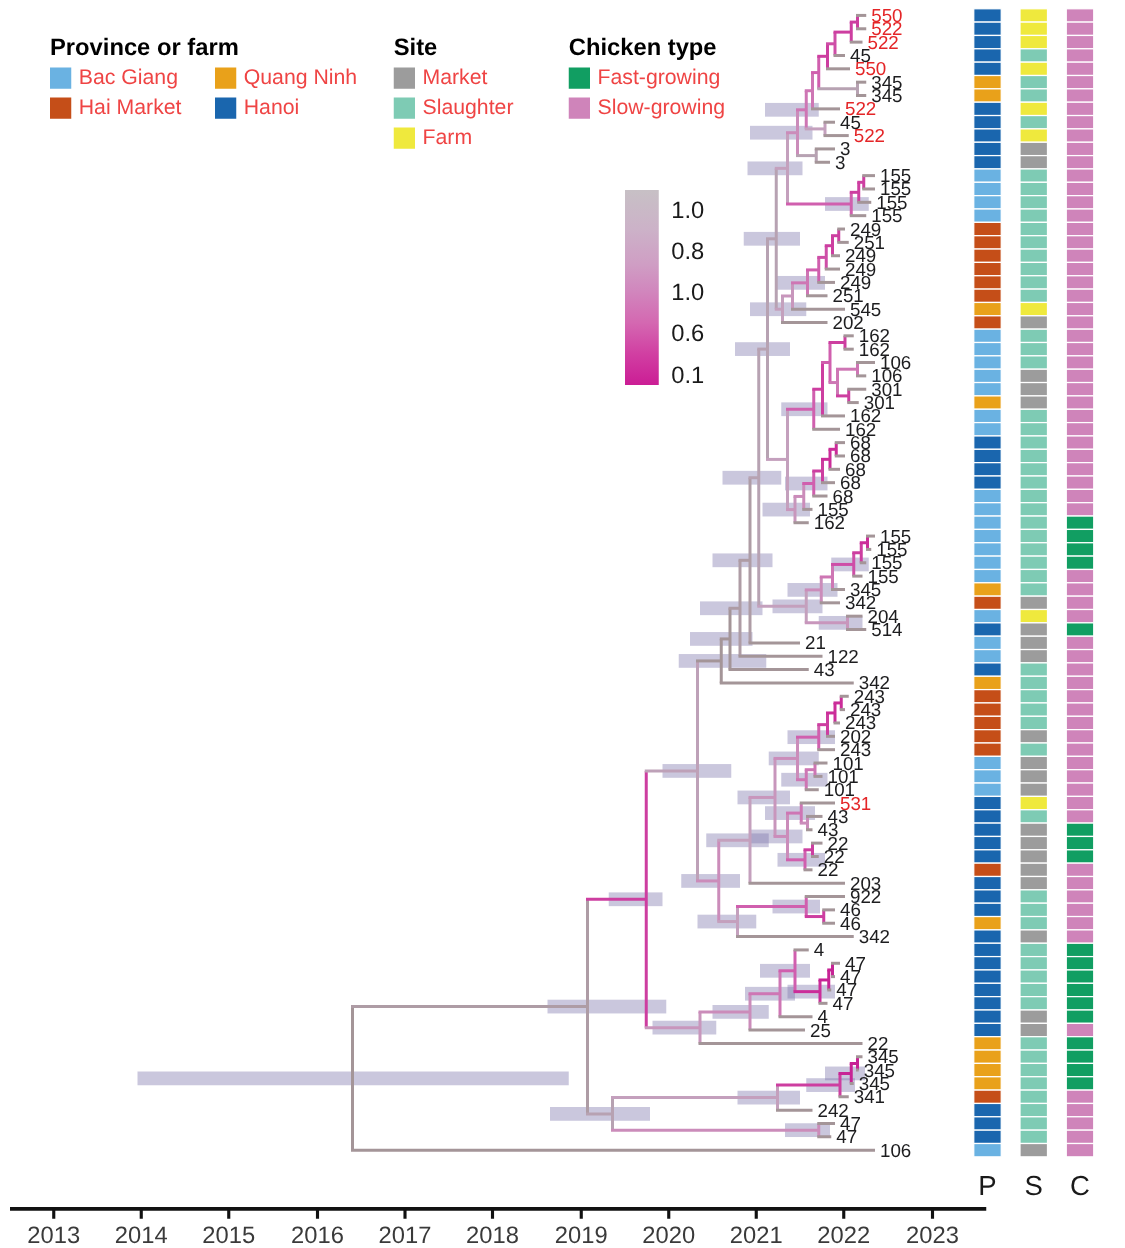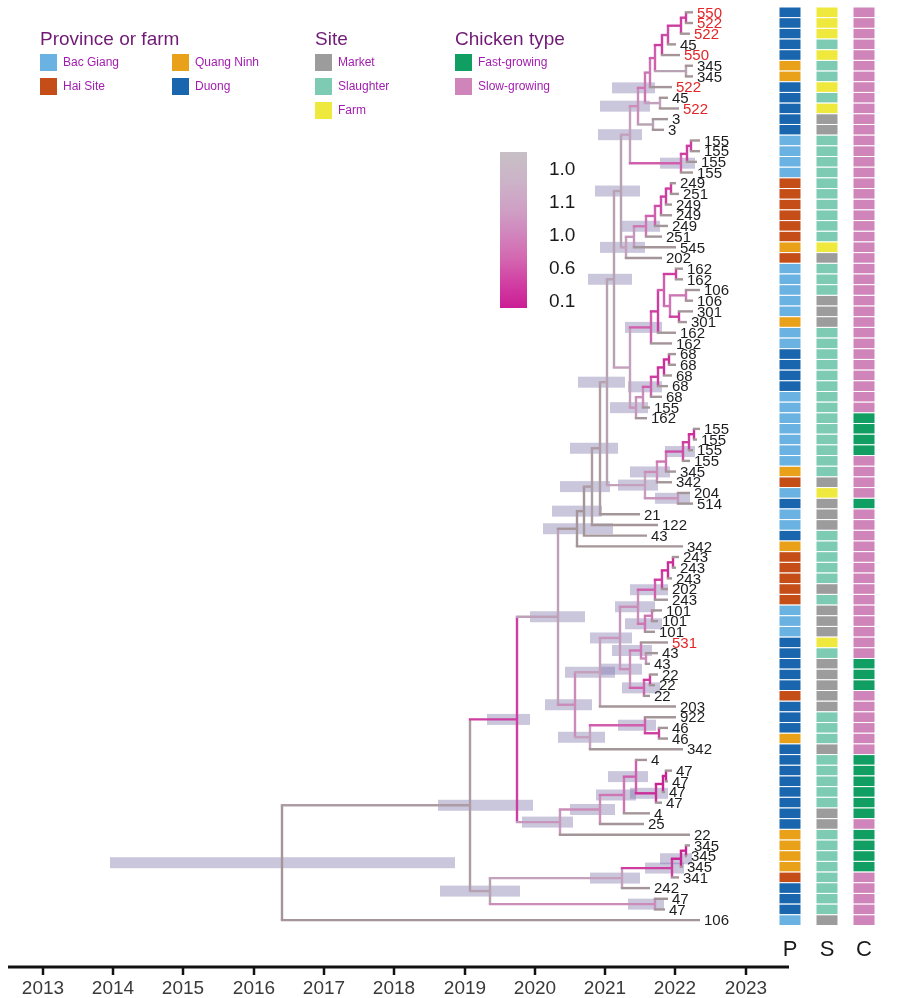--- a/index.html
+++ b/index.html
@@ -1,54 +1,54 @@
 <!DOCTYPE html>
 <html><head>
 <meta charset="utf-8">
 <style>
   html,body{margin:0;padding:0;background:#ffffff;}
   #figure{position:relative;width:900px;height:998px;background:#ffffff;overflow:hidden;
           font-family:"Liberation Sans",sans-serif;color:#1d1d1f;}
   .abs{position:absolute;}
-  .leg-title{font-size:19px;font-weight:400;color:#701a75;}
+  .leg-title{font-size:19px;font-weight:700;color:#000000;}
   .leg-item{display:flex;align-items:center;height:24px;}
   .swatch{width:17px;height:17px;margin-right:6px;flex:0 0 17px;}
-  .leg-label{font-size:12px;color:#a21caf;white-space:nowrap;}
+  .leg-label{font-size:17px;color:#ef4444;white-space:nowrap;}
   #post-grad{width:27px;height:156px;
     background:linear-gradient(to bottom,#c7c0c5 0%,#ccb2c8 20%,#cf9ec4 38%,#d186bd 52%,#d468b1 68%,#d13fa2 84%,#cb1d95 100%);}
-  .post-tick{font-size:19px;color:#1a1a1a;height:33px;display:flex;align-items:center;margin-left:12px;}
+  .post-tick{font-size:19px;color:#1a1a1a;height:33px;display:flex;align-items:center;}
   .strip-label{font-size:22px;color:#1a1a1a;width:30px;text-align:center;}
   svg text{font-family:"Liberation Sans",sans-serif;}
 </style>
 </head>
 <body>
 
 <div id="figure">
 
   <div class="abs" style="left:40px;top:28px;">
     <div class="leg-title">Province or farm</div>
     <div style="display:flex;">
       <div style="width:132px;">
         <div class="leg-item">
           <span class="swatch" style="background: rgb(106, 178, 226);"></span>
           <span class="leg-label">Bac Giang</span>
         </div>
         <div class="leg-item">
           <span class="swatch" style="background: rgb(197, 78, 24);"></span>
-          <span class="leg-label">Hai Site</span>
+          <span class="leg-label">Hai Market</span>
         </div>
       </div>
       <div>
         <div class="leg-item">
           <span class="swatch" style="background: rgb(233, 161, 26);"></span>
           <span class="leg-label">Quang Ninh</span>
         </div>
         <div class="leg-item">
           <span class="swatch" style="background: rgb(26, 102, 174);"></span>
-          <span class="leg-label">Duong</span>
+          <span class="leg-label">Hanoi</span>
         </div>
       </div>
     </div>
   </div>
 
   <div class="abs" style="left:455px;top:28px;">
     <div class="leg-title">Chicken type</div>
     <div class="leg-item">
       <span class="swatch" style="background: rgb(17, 158, 98);"></span>
       <span class="leg-label">Fast-growing</span>
@@ -73,21 +73,21 @@
       <span class="swatch" style="background: rgb(239, 233, 61);"></span>
       <span class="leg-label">Farm</span>
     </div>
   </div>
 
   <div class="abs" style="left:500px;top:143px;">
     <div style="display:flex;margin-top:9px;">
       <div id="post-grad"></div>
       <div style="margin-left:10px;">
         <div class="post-tick">1.0</div>
-        <div class="post-tick">1.1</div>
+        <div class="post-tick">0.8</div>
         <div class="post-tick">1.0</div>
         <div class="post-tick">0.6</div>
         <div class="post-tick">0.1</div>
       </div>
     </div>
   </div>
 
   <div class="abs strip-label" style="left:775px;top:936px;">P</div>
   <div class="abs strip-label" style="left:812px;top:936px;">S</div>
   <div class="abs strip-label" style="left:849px;top:936px;">C</div>

